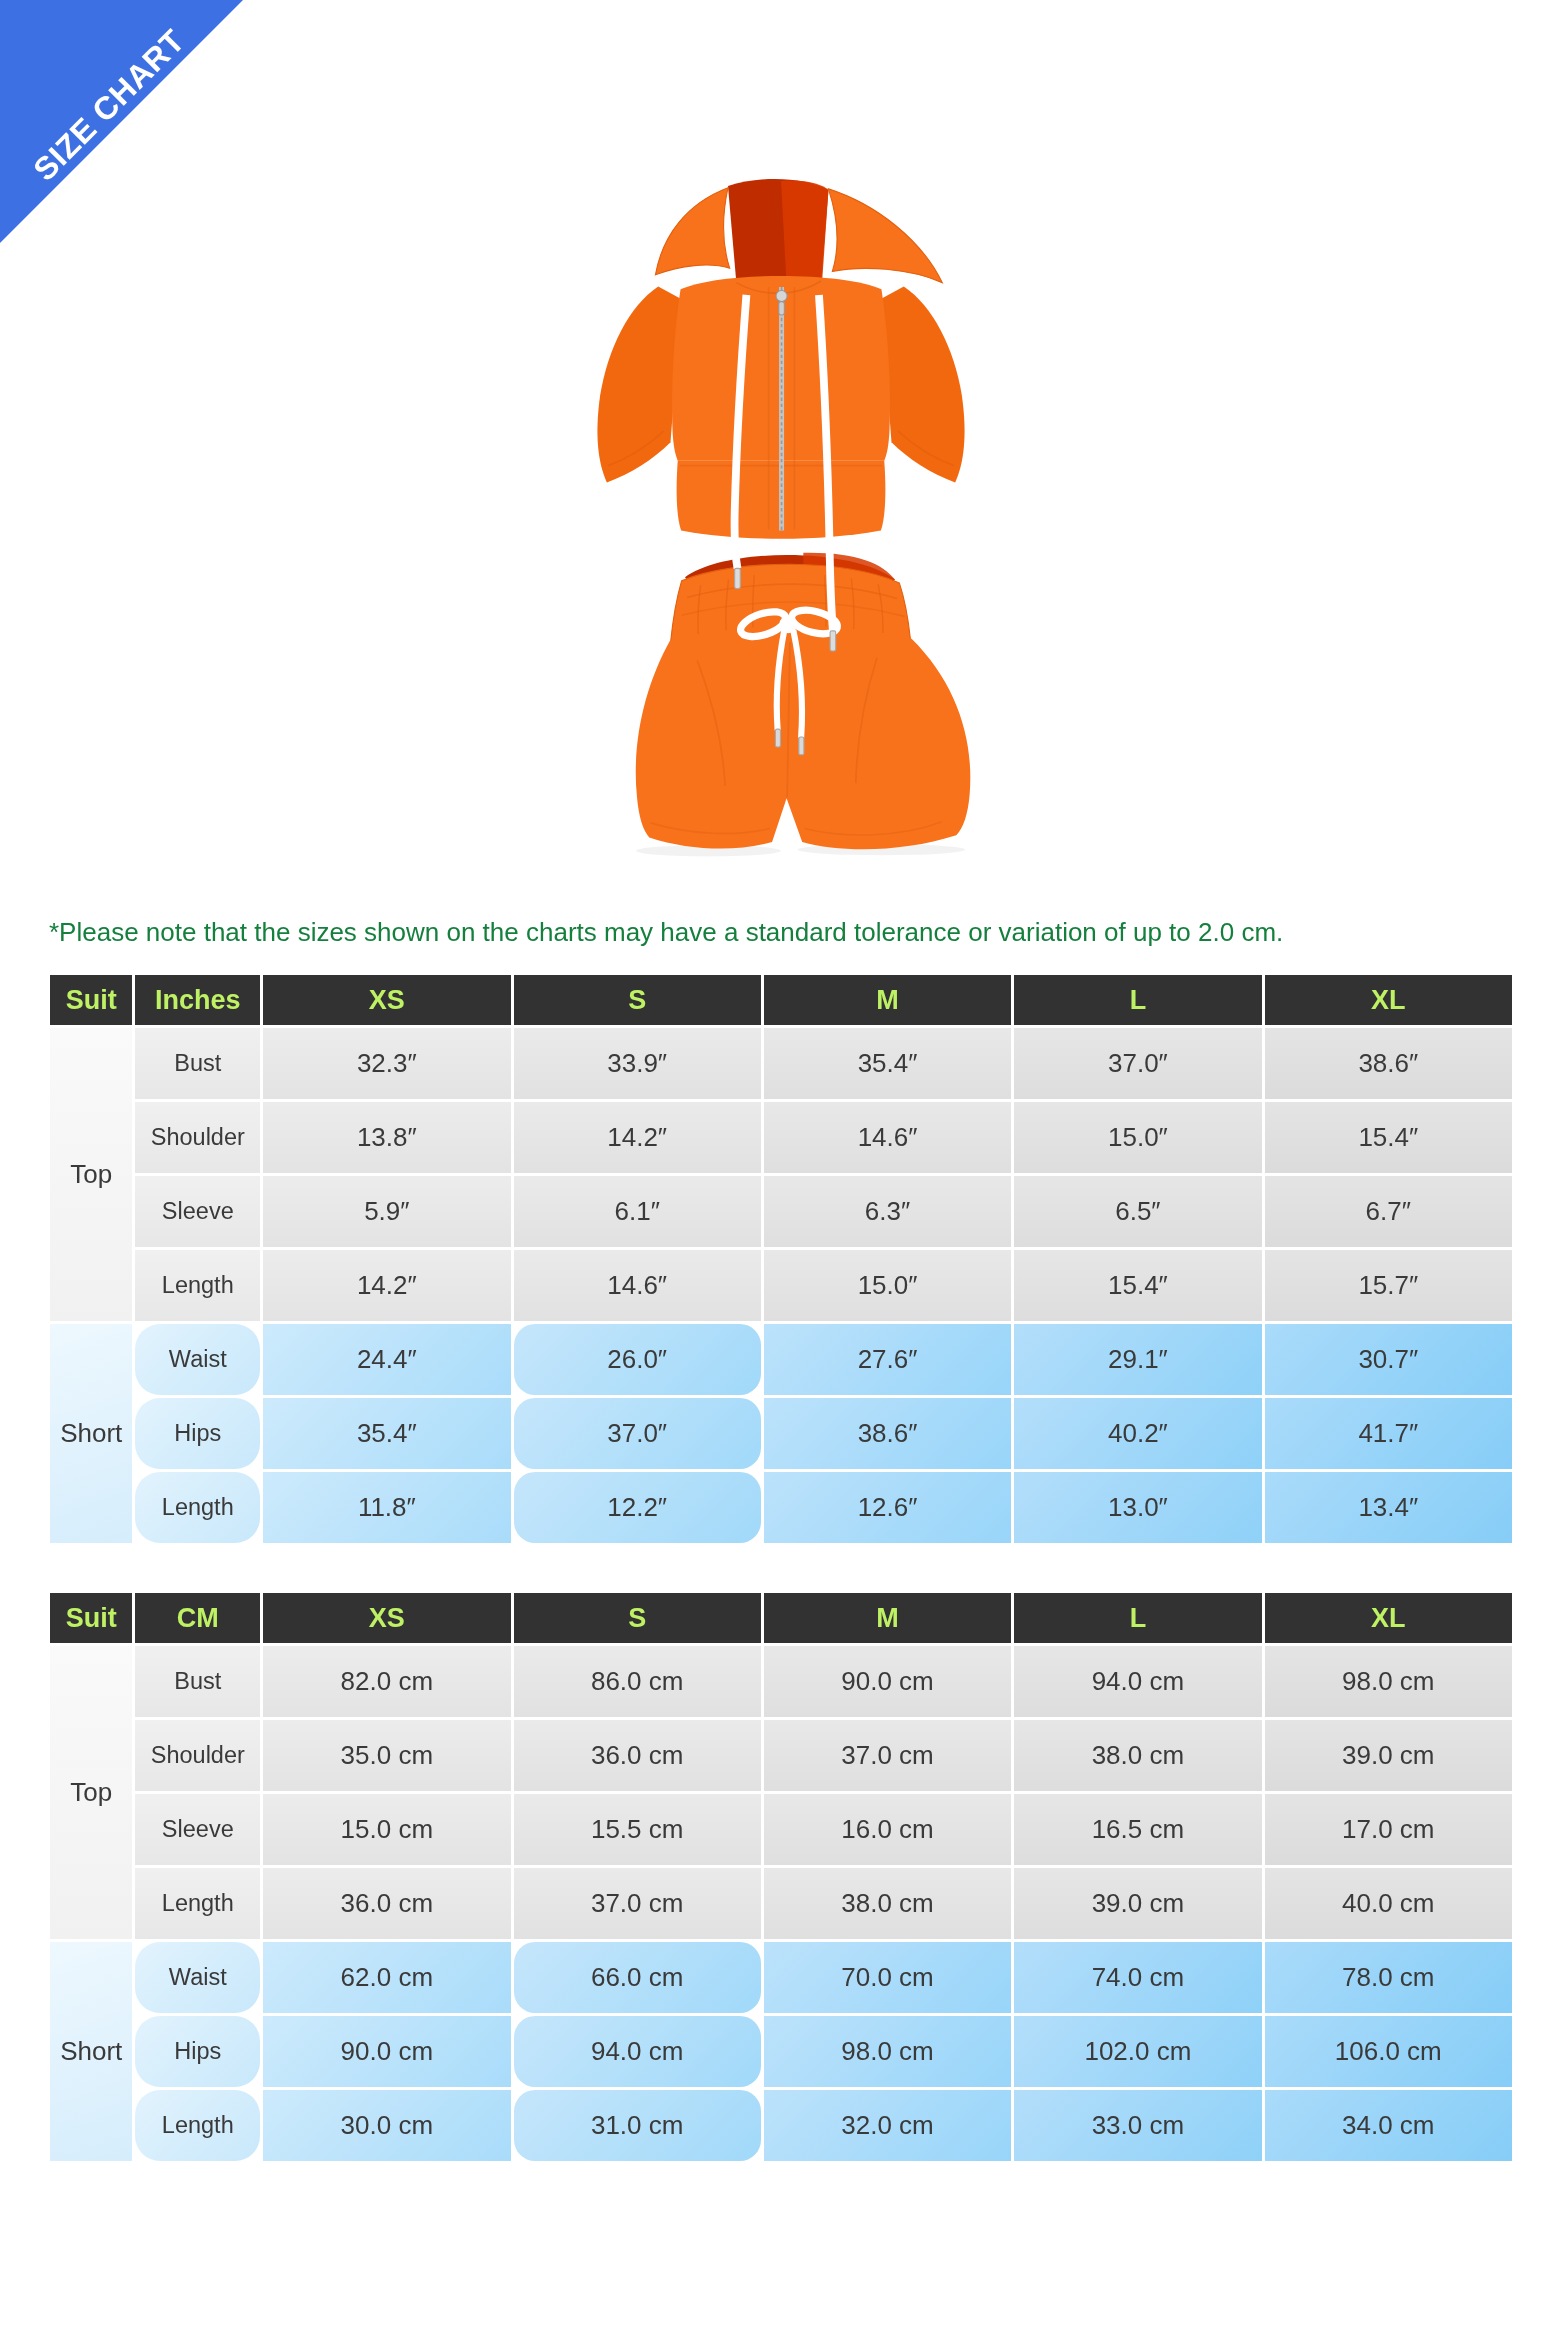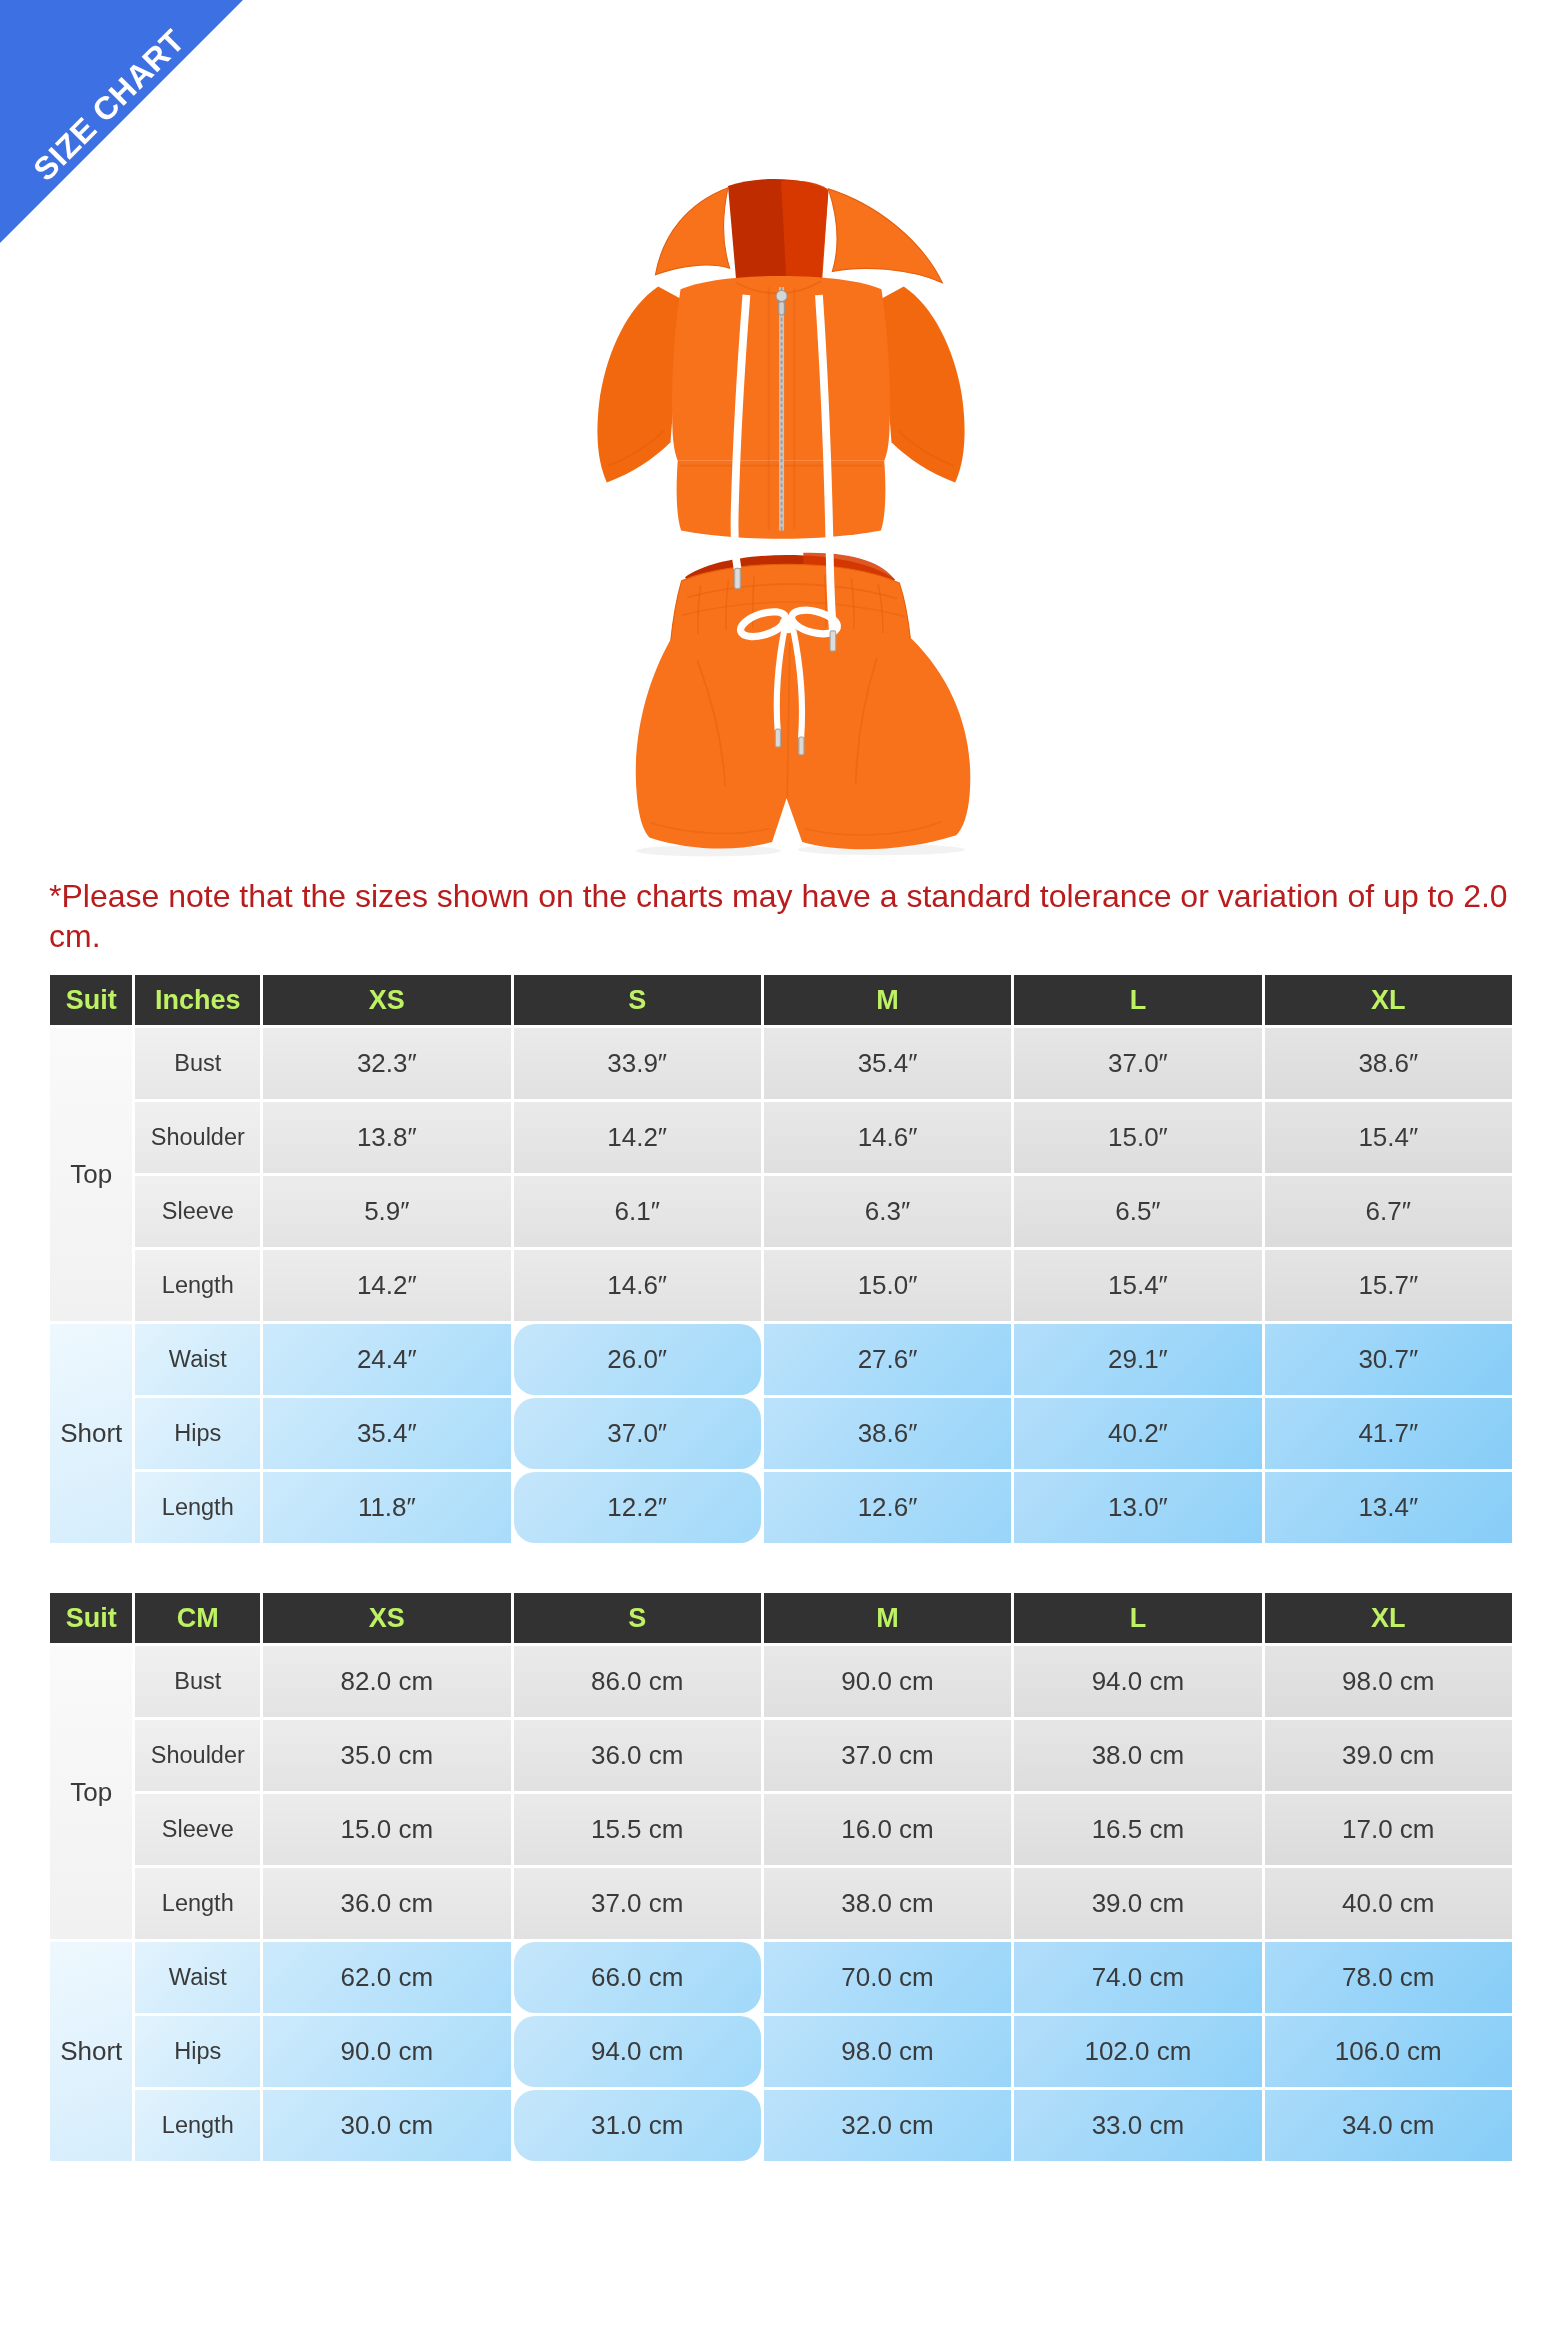--- a/index.html
+++ b/index.html
@@ -15,42 +15,42 @@
   }
   .ribbon-label{
     position:absolute;left:2.2px;top:88px;width:214px;height:34px;
     color:#ffffff;font-size:32px;font-weight:bold;letter-spacing:0.6px;
     text-align:center;line-height:34px;transform:rotate(-45deg);
   }
   
   .product{position:absolute;left:541px;top:155px;width:480px;height:704px;}
   
   .note{
-    position:absolute;left:49px;top:876px;width:1463px;
-    color:#b91c1c;font-size:32px;line-height:1.25;
+    position:absolute;left:49px;top:916px;width:1463px;
+    color:#15803d;font-size:26px;line-height:1.25;
   }
   
   table.size-table{
     position:absolute;left:47px;width:1468px;
     border-collapse:separate;border-spacing:3.4px;table-layout:fixed;
   }
   #table-inches{top:972px;}
   #table-cm{top:1590px;}
   th.hdr{
     background:#323232;color:#bef264;font-weight:bold;font-size:27px;
     height:50px;text-align:center;vertical-align:middle;padding:0;
   }
   td{
     text-align:center;vertical-align:middle;padding:0;
     font-size:26px;color:#3a3a3a;height:71px;
   }
   td.suit-top{background:linear-gradient(180deg,#fafafa,#f1f1f1);font-size:26px;}
   td.suit-short{background:linear-gradient(160deg,#eef8fe,#d5edfc);font-size:26px;}
   td.lbl-g{background:linear-gradient(180deg,#f0f0f0,#e7e7e7);font-size:23.5px;}
-  td.lbl-b{background:linear-gradient(135deg,#e2f3fd,#c8e8fb);font-size:23.5px;}
+  td.lbl-b{background:linear-gradient(135deg,#e2f3fd,#c8e8fb);font-size:23.5px;border-radius:25px;}
   td.vg0{background:linear-gradient(180deg,#ececec,#e3e3e3);}
   td.vg1{background:linear-gradient(180deg,#eaeaea,#e1e1e1);}
   td.vg2{background:linear-gradient(180deg,#e8e8e8,#dfdfdf);}
   td.vg3{background:linear-gradient(180deg,#e6e6e6,#dddddd);}
   td.vg4{background:linear-gradient(180deg,#e4e4e4,#dbdbdb);}
   td.vb0{background:linear-gradient(135deg,#cdeafc,#a9dcfa);}
   td.vb1{background:linear-gradient(135deg,#c5e6fb,#a1d9f9);border-radius:21px;}
   td.vb2{background:linear-gradient(135deg,#bce2fb,#98d5f9);}
   td.vb3{background:linear-gradient(135deg,#b3defa,#8fd1f8);}
   td.vb4{background:linear-gradient(135deg,#aadbfa,#86cdf7);}

